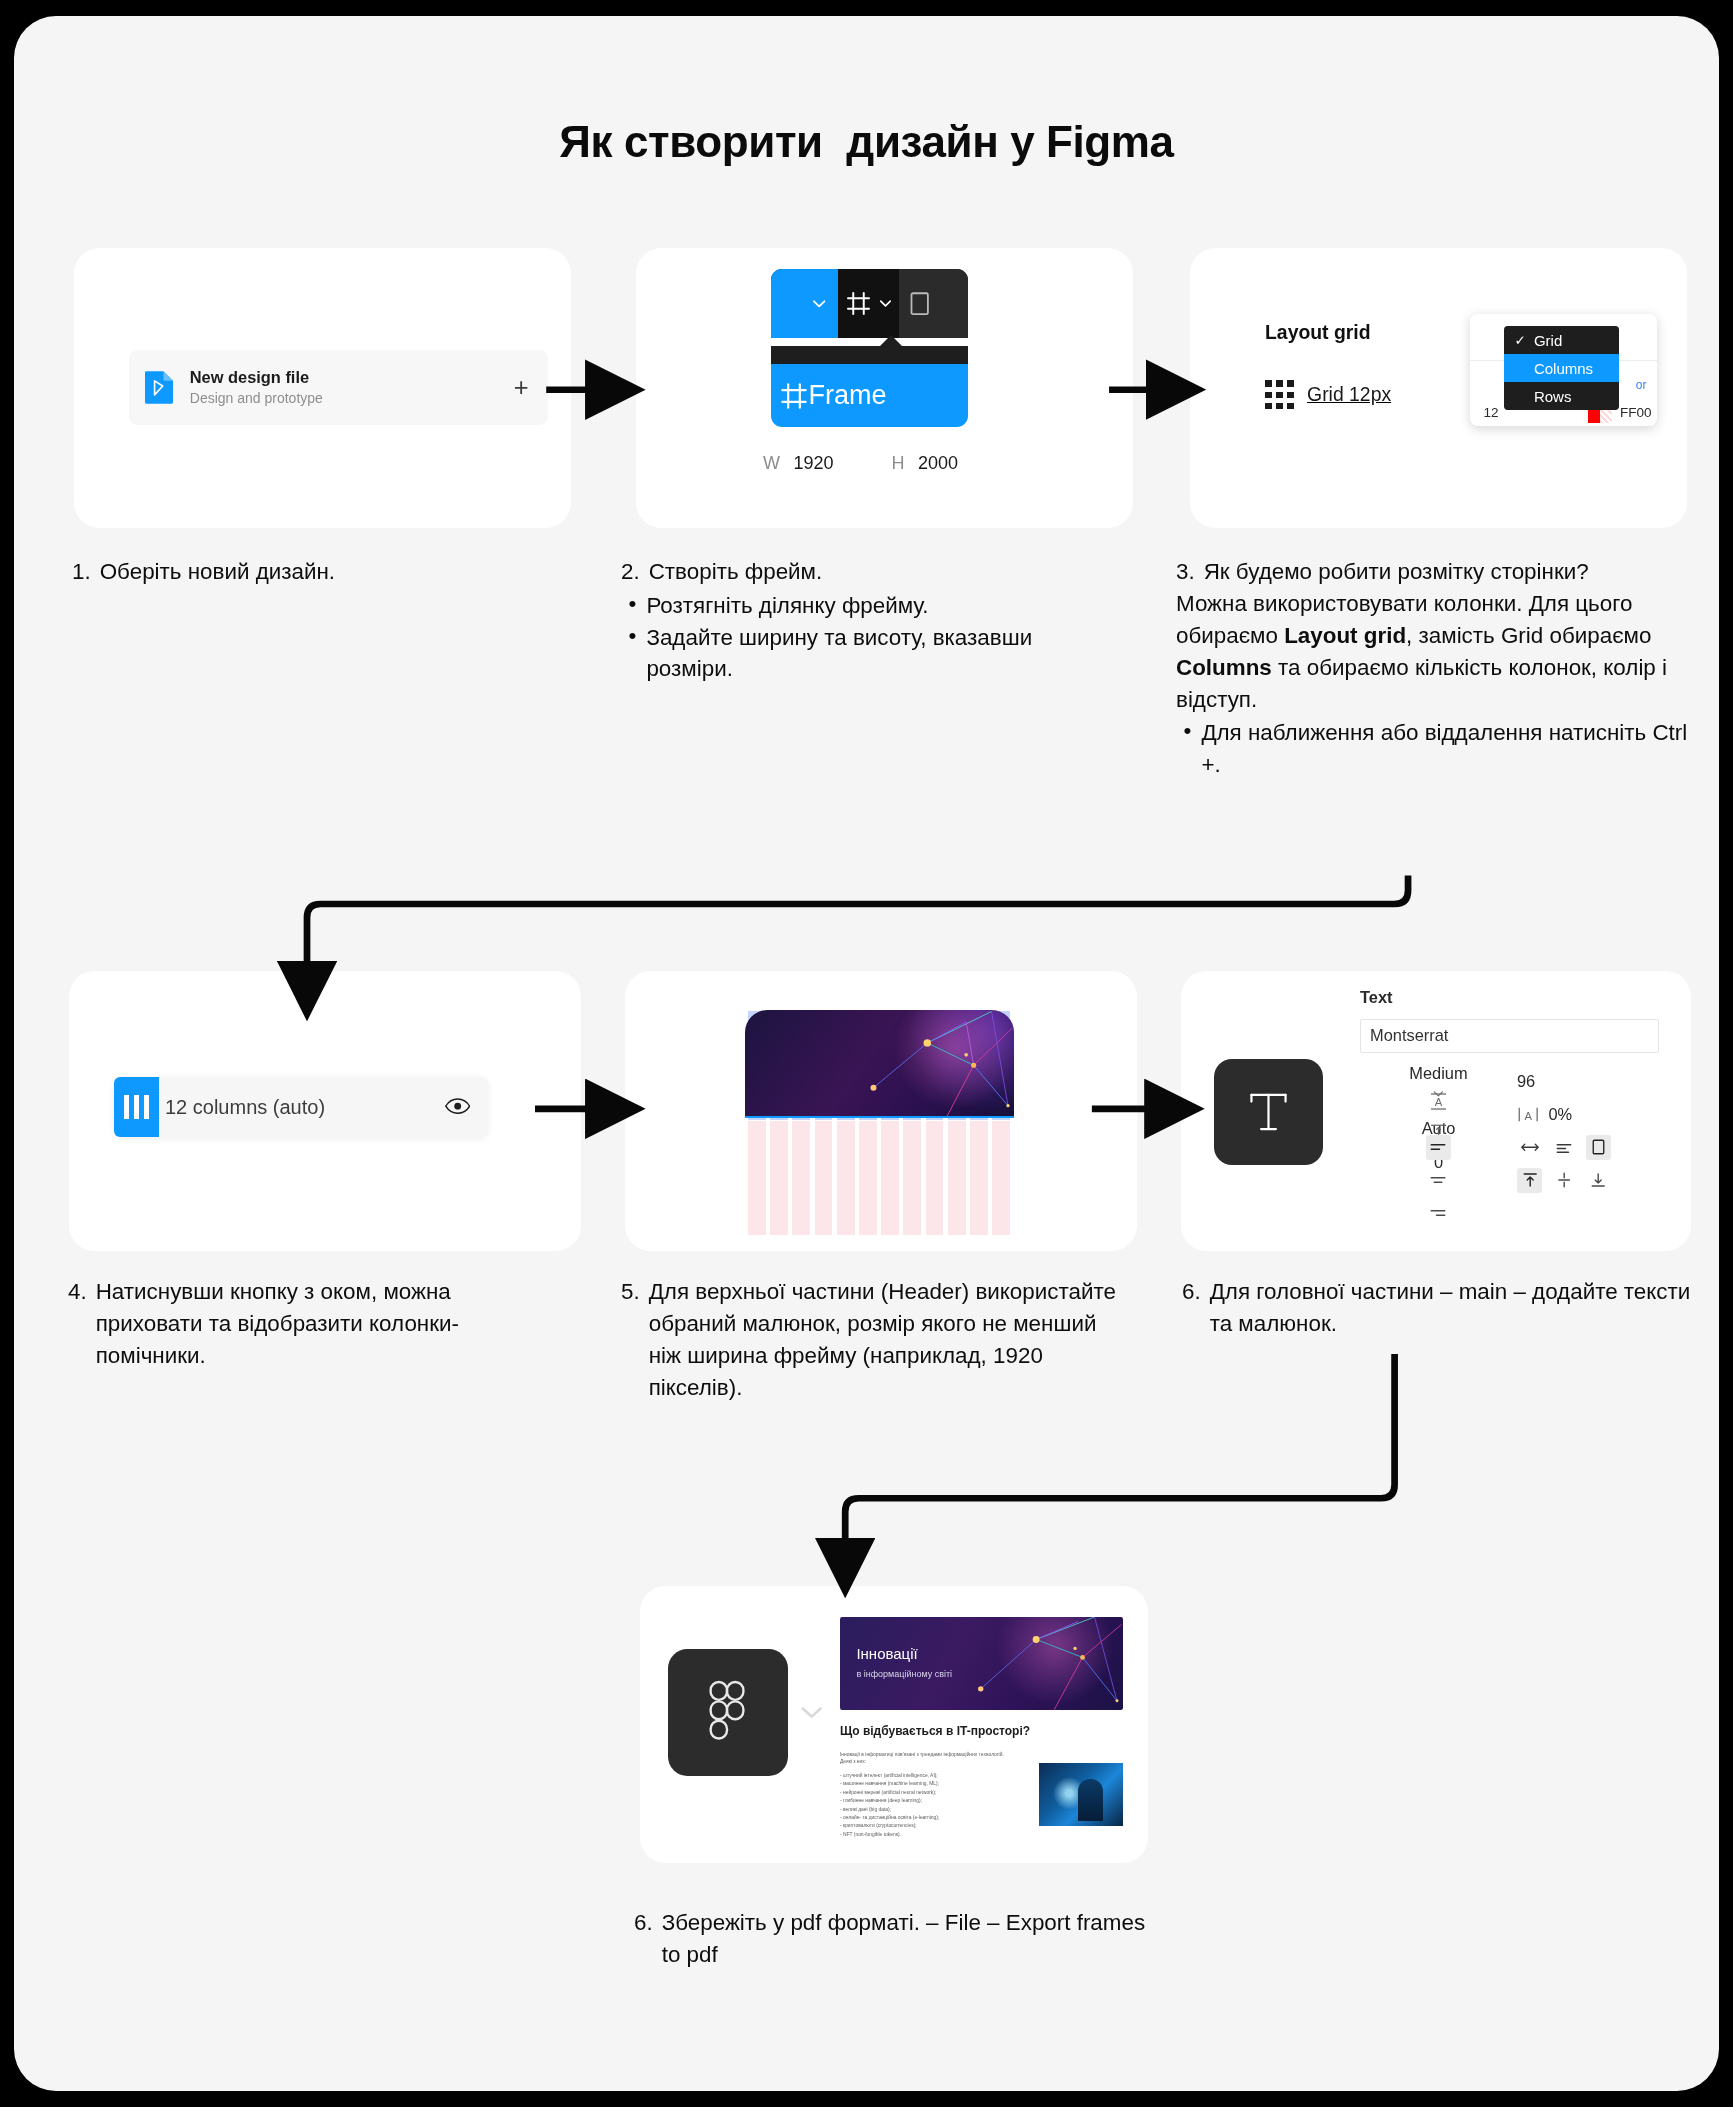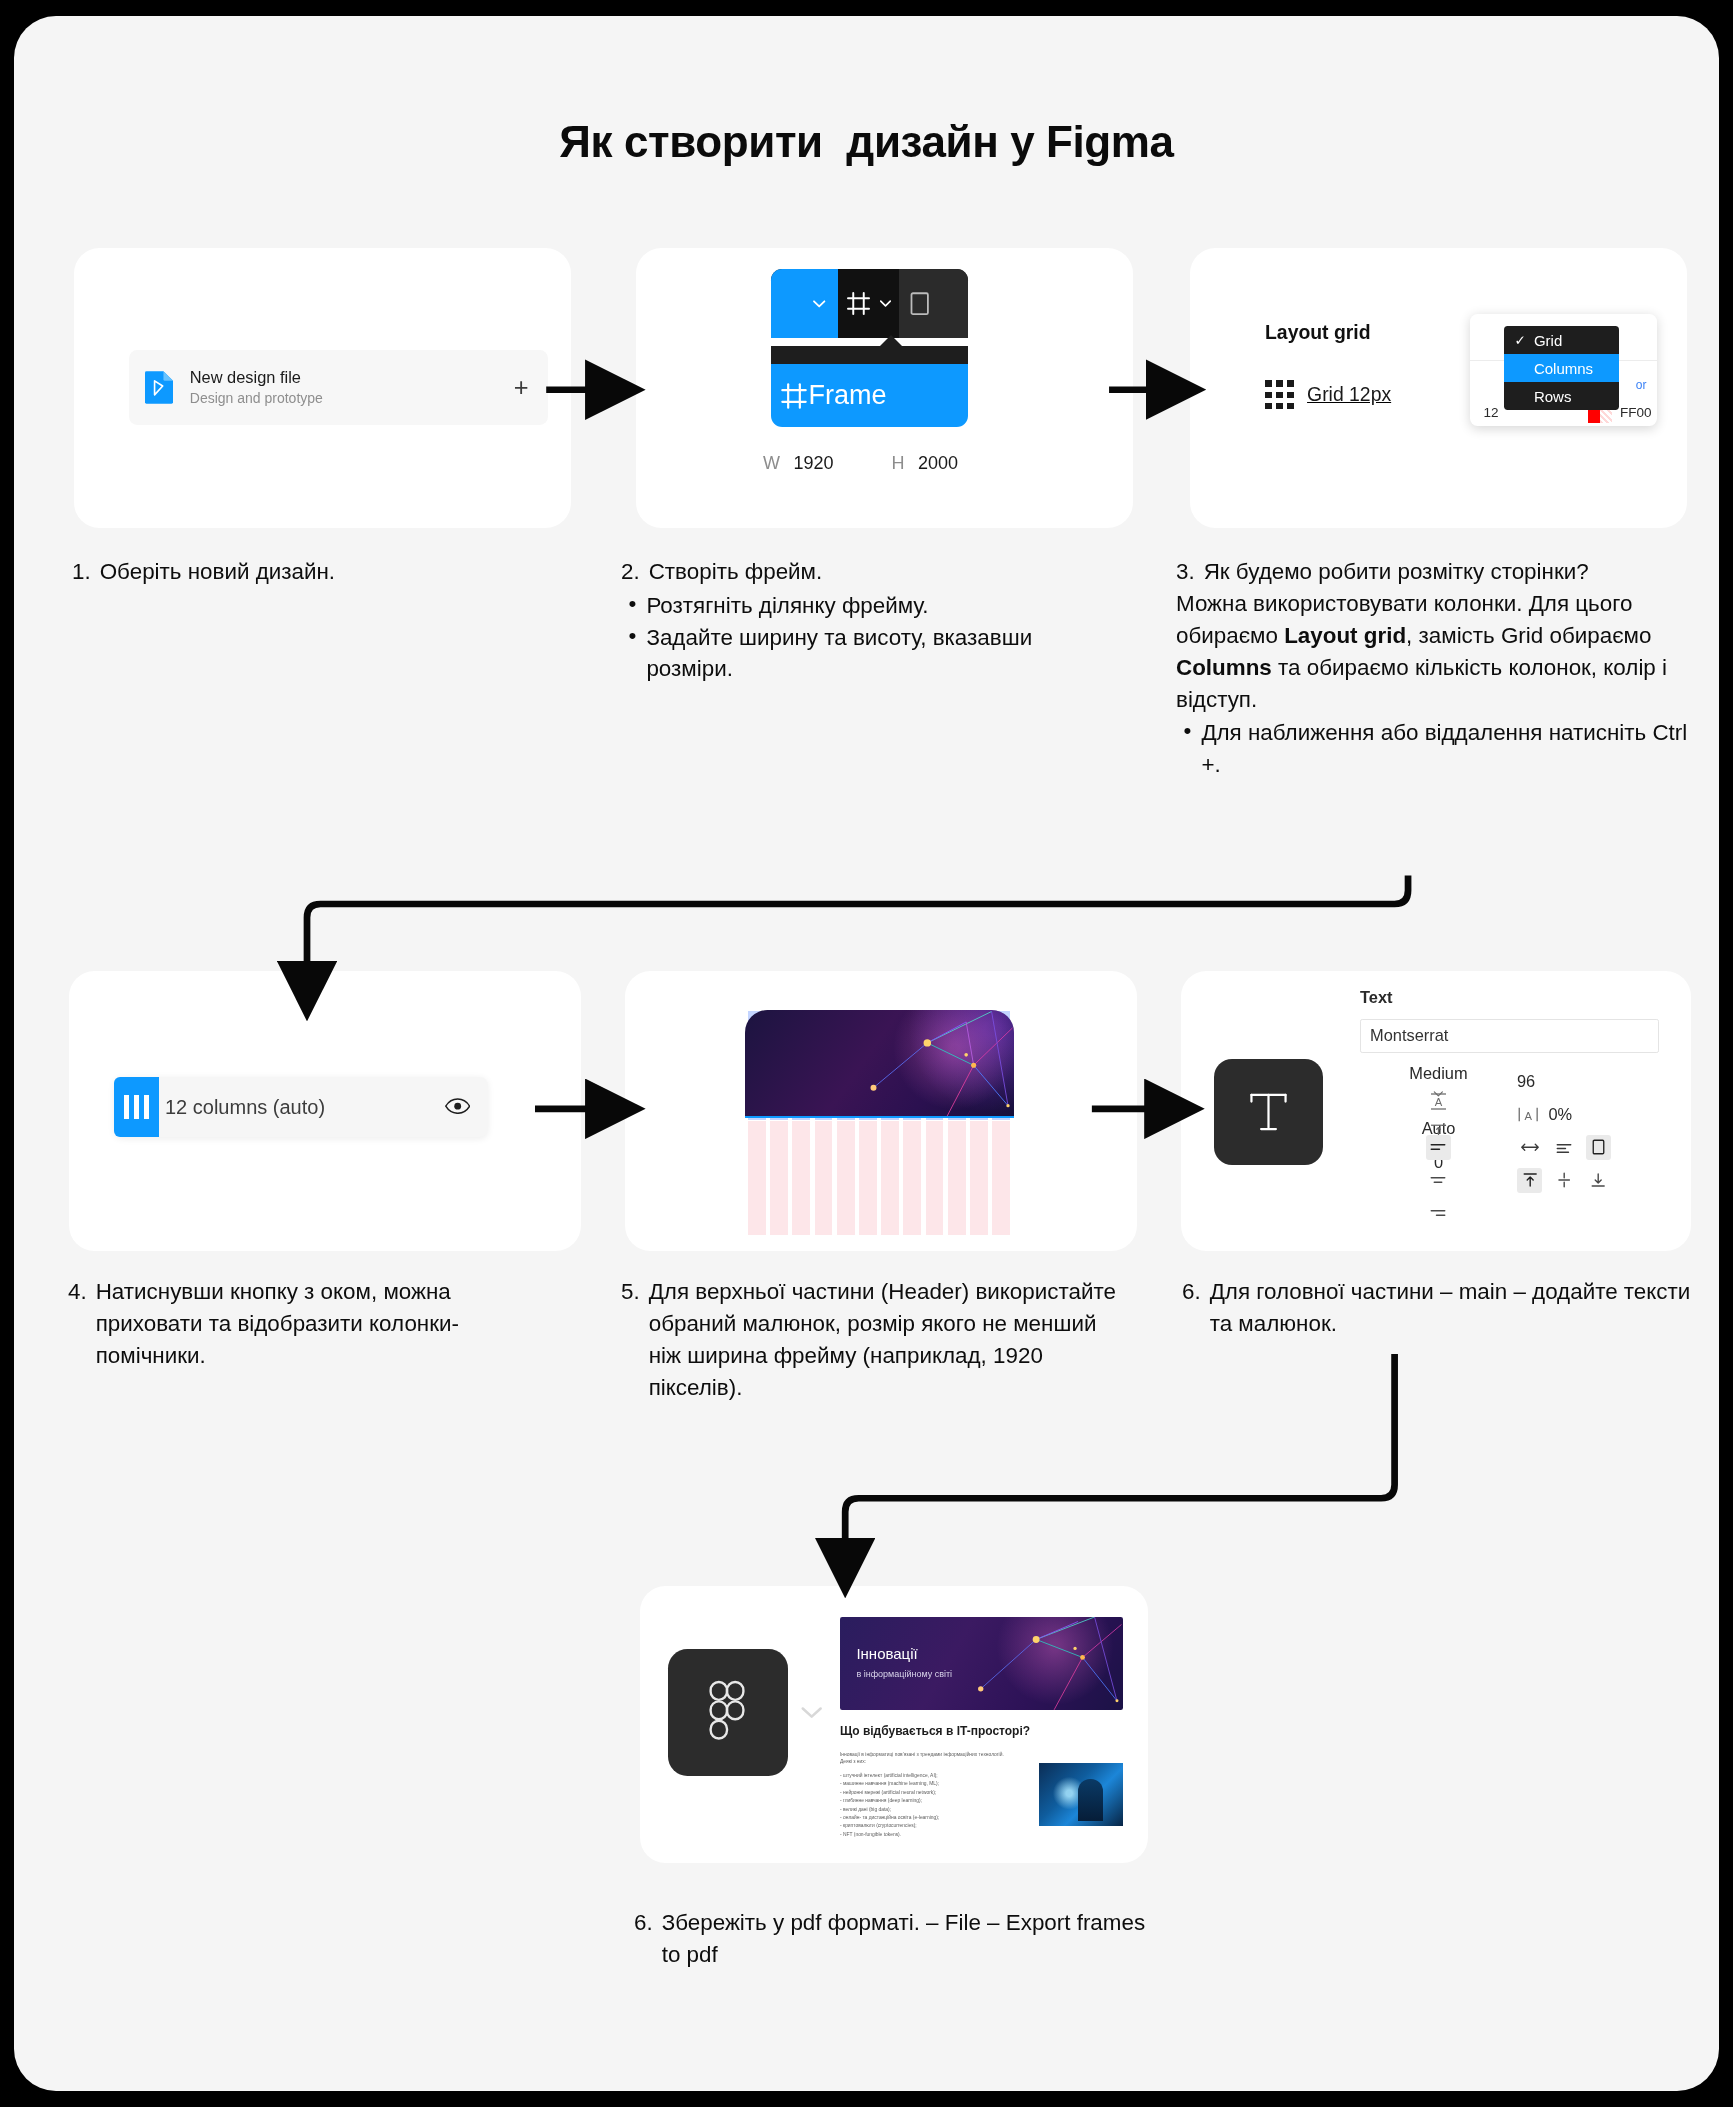--- a/index.html
+++ b/index.html
@@ -56,21 +56,21 @@
     left: 55px; top: 102px;
     width: 419px; height: 75px;
     background: #f7f7f7;
     border-radius: 8.2px;
     display: flex;
     align-items: center;
     padding: 0 16.4px;
   }
   .figfile-icon { width: 28px; height: 33px; flex: 0 0 28px; }
   .newfile-txt { margin-left: 16.4px; flex: 1; }
-  .newfile-title { font-size: 16.4px; font-weight: 400; color: #1b1b1b; line-height: 1.35; }
+  .newfile-title { font-size: 16.4px; font-weight: 700; color: #1b1b1b; line-height: 1.35; }
   .newfile-sub { font-size: 14px; color: #8e8e8e; line-height: 1.5; }
   .plus-btn { font-size: 25.4px; color: #3d3d3d; font-weight: 300; line-height: 1; padding-right: 3px; }
 
   
   .frametool {
     position: absolute;
     left: 135px; top: 21px;
     width: 197px; height: 187px;
   }
   .ft-bar {

